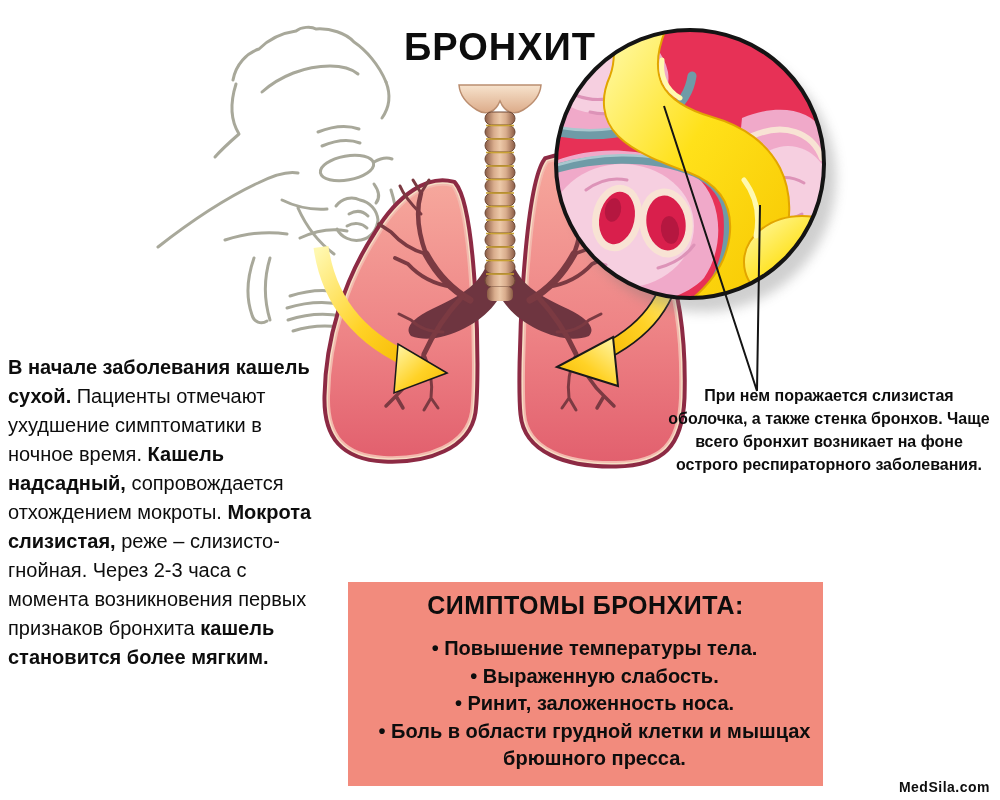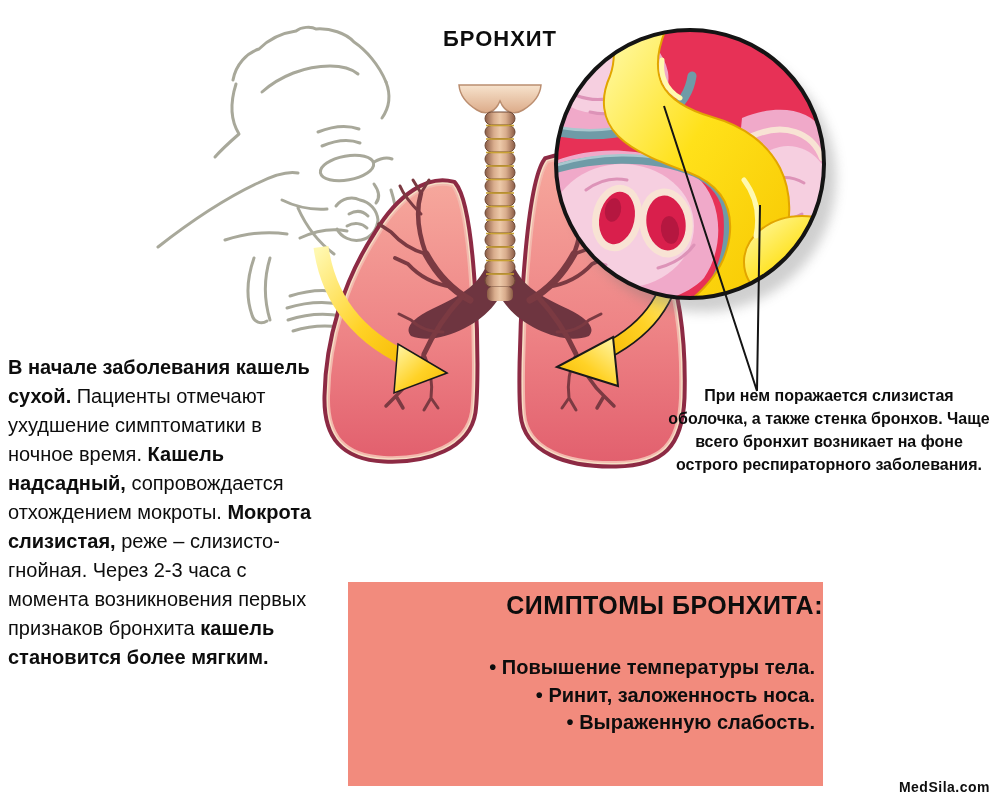--- a/index.html
+++ b/index.html
@@ -6,39 +6,39 @@
   body{
     width:1000px;height:800px;position:relative;overflow:hidden;
     background:#ffffff;
     font-family:"Liberation Sans", sans-serif;
     color:#0d0d0d;
   }
   .abs{position:absolute;}
   #illustration{left:0;top:0;width:1000px;height:800px;z-index:0;}
   #title{
     left:300px;top:26px;width:400px;text-align:center;
-    font-size:22px;font-weight:bold;letter-spacing:1px;z-index:2;
+    font-size:38px;font-weight:bold;letter-spacing:1px;z-index:2;
   }
   #left-text{
     left:8px;top:353px;width:318px;
     font-size:20px;line-height:1.45;z-index:2;
   }
   #left-text b{font-weight:bold;}
   #right-text{
     left:668px;top:384px;width:322px;text-align:center;
     font-size:16px;line-height:1.44;font-weight:bold;z-index:2;
   }
   #symptoms-box{
     left:348px;top:582px;width:475px;height:204px;
-    background:#f28b7d;text-align:right;z-index:1;
+    background:#f28b7d;text-align:center;z-index:1;
   }
   #symptoms-heading{
     margin-top:9px;font-size:25px;font-weight:bold;letter-spacing:.5px;
   }
-  #symptoms-list{margin-top:34px;padding-left:18px;}
+  #symptoms-list{margin-top:15px;padding-left:18px;}
   .symptom-item{
     font-size:20px;font-weight:bold;line-height:1.38;
     padding:0 8px;
   }
   #watermark{
     right:10px;bottom:5px;font-size:14px;font-weight:bold;z-index:2;
     letter-spacing:.5px;
   }
 </style>
 </head>
@@ -235,18 +235,19 @@
 <div id="left-text" class="abs">
   <b>В начале заболевания кашель сухой.</b><span> Пациенты отмечают ухудшение симптоматики в ночное время. </span><b>Кашель надсадный,</b><span> сопровождается отхождением мокроты. </span><b>Мокрота слизистая,</b><span> реже – слизисто-гнойная. Через 2-3 часа с момента возникновения первых признаков бронхита </span><b>кашель становится более мягким.</b>
 </div>
 
 <div id="right-text" class="abs">При нем поражается слизистая оболочка, а также стенка бронхов. Чаще всего бронхит возникает на фоне острого респираторного заболевания.</div>
 
 <div id="symptoms-box" class="abs">
   <div id="symptoms-heading">СИМПТОМЫ БРОНХИТА:</div>
   <div id="symptoms-list">
     <div class="symptom-item">• Повышение температуры тела.</div>
+    <div class="symptom-item">• Выраженную слабость.</div>
     <div class="symptom-item">• Ринит, заложенность носа.</div>
-    <div class="symptom-item">• Выраженную слабость.</div>
+    <div class="symptom-item">• Боль в области грудной клетки и мышцах брюшного пресса.</div>
   </div>
 </div>
 
 <div id="watermark" class="abs">MedSila.com</div>
 
 </body></html>

